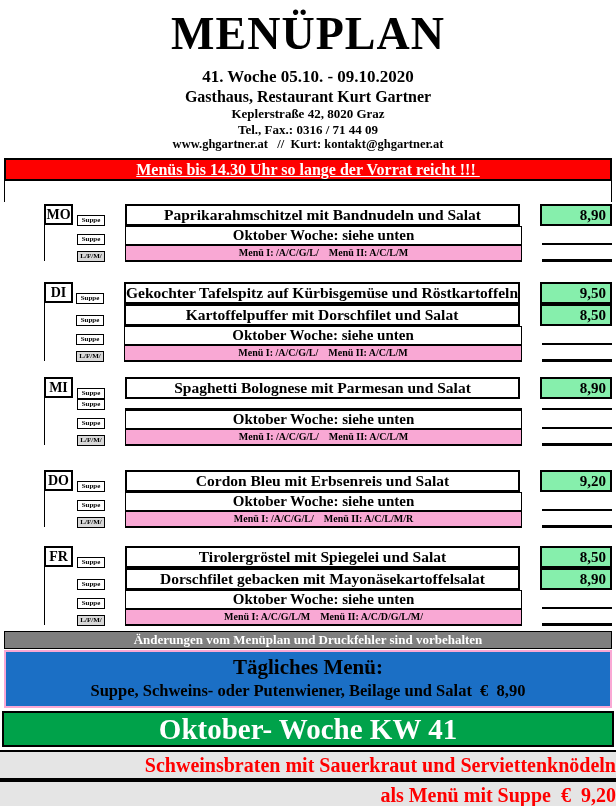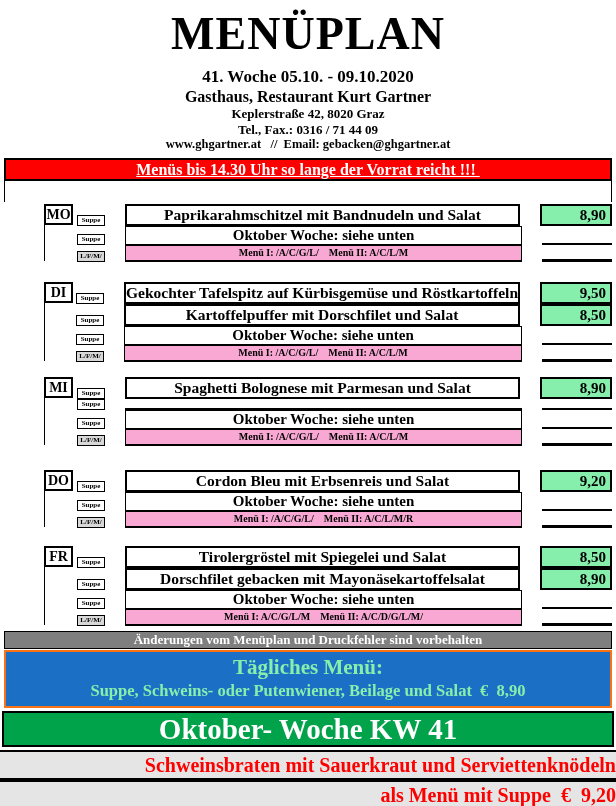--- a/index.html
+++ b/index.html
@@ -52,21 +52,21 @@
   .row.allergen .cell-main{border:1px solid #000;border-bottom:2px solid #000;background:#f9a8d4;font-size:10px;line-height:14px;}
   .row.allergen .cell-price{border:1px solid #000;border-bottom:2px solid #000;line-height:14px;}
   .mt-a{margin-top:2px;} .mt-b{margin-top:20px;} .mt-c{margin-top:15px;}
   .mt-d{margin-top:24px;} .mt-e{margin-top:18px;}
   
   .disclaimer{
     margin:5px 4px 0;height:16px;line-height:16px;border:1px solid #000;
     background:#7f7f7f;color:#fff;font-size:13px;text-align:center;
   }
   .blue-banner{
-    margin:1px 4px 0;border:2px solid #f97316;background:#1b6fc5;color:#86efac;
+    margin:1px 4px 0;border:2px solid #f9a8d4;background:#1b6fc5;color:#000000;
     text-align:center;padding:3px 0 5px;
   }
   .blue-title{font-size:21px;line-height:25px;}
   .blue-line{font-size:16.5px;line-height:21px;white-space:pre;}
   .green-banner{
     margin:3px 2px 0;border:2px solid #000;background:#00a24a;color:#fff;
     text-align:center;font-size:29px;height:32px;line-height:32px;white-space:pre;
   }
   .yellow-banner{background:#e5e5e5;color:#fe0000;text-align:right;white-space:pre;}
   .yellow-1{margin-top:3px;border-top:2px solid #000;border-bottom:2px solid #000;font-size:20px;height:26px;line-height:26px;}
@@ -75,21 +75,21 @@
 </head>
 <body>
 
 <div class="page">
 
   <div class="title center">MENÜPLAN</div>
   <div class="week center">41. Woche  05.10. - 09.10.2020</div>
   <div class="restaurant center">Gasthaus, Restaurant Kurt Gartner</div>
   <div class="address center">Keplerstraße 42, 8020 Graz</div>
   <div class="phone center">Tel., Fax.: 0316 / 71 44 09</div>
-  <div class="webmail center">www.ghgartner.at   //  Email: gebacken@ghgartner.at</div>
+  <div class="webmail center">www.ghgartner.at   //  Kurt: kontakt@ghgartner.at</div>
 
   <div class="notice">Menüs bis 14.30 Uhr so lange der Vorrat reicht !!! </div>
   <div class="spacer-row"></div>
 
   <div class="day-block mt-a">
     <div class="day-col">
       <div class="day-label">MO</div>
     </div>
     <div class="rows">
       <div class="row dish">

